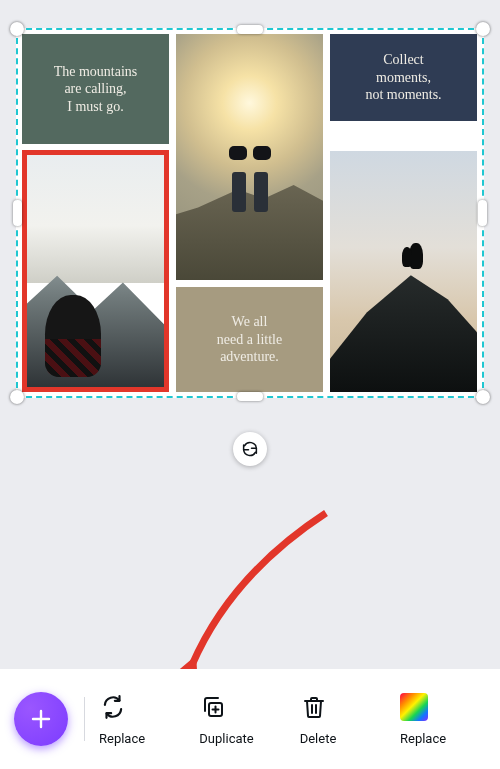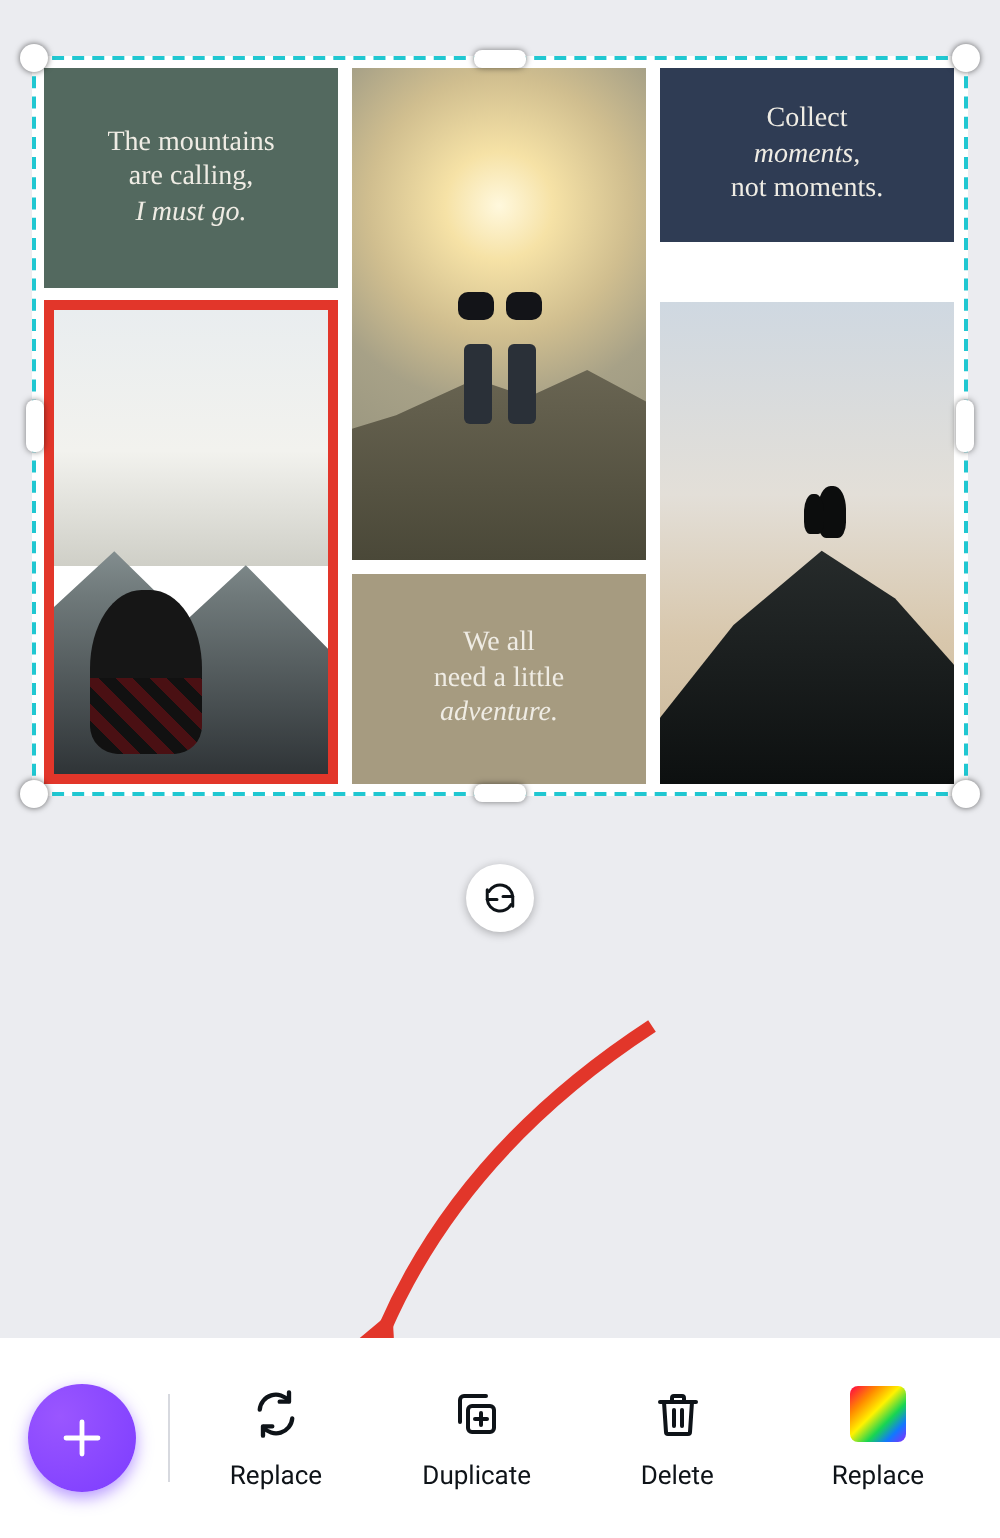--- a/index.html
+++ b/index.html
@@ -59,21 +59,21 @@
       font-size: 14px;
       line-height: 1.25;
       text-align: center;
       display: flex;
       flex-direction: column;
       justify-content: center;
       align-items: center;
       overflow: hidden;
     }
     .cell .line { display: block; }
-    .cell .italic { font-style: italic; }
+    .cell .italic { }
 
     
     .cell.m-text   { top: 0; height: 110px; background: #53695f; }
     .cell.m-photo-sel {
       top: 116px; bottom: 0;
       border: 5px solid #e2362a;
       padding: 0;
     }
     .cell.m-photo-sel .sky {
       position:absolute; left:0; right:0; top:0; height:55%;
@@ -190,21 +190,21 @@
     .vdiv {
       width: 1px; height: 44px; background:#d7d9df; margin: 0 14px 0 16px;
     }
     .tbtns {
       flex: 1;
       display:flex; justify-content:space-between; align-items:center;
       padding-right: 22px;
     }
     .tbtn {
       width: 78px;
-      display:flex; flex-direction:column; align-items:center;
+      display:flex; flex-direction:column; 
       color:#0e1318;
     }
     .tbtn .ico { width: 28px; height: 28px; display:flex; align-items:center; justify-content:center; }
     .tbtn .lbl { margin-top: 10px; font-size: 13px; }
     .swatch {
       width: 28px; height: 28px; border-radius: 4px;
       background: linear-gradient(135deg,#ff0048 0%,#ff8a00 25%,#fff200 45%,#18d552 65%,#1277ff 82%,#8b2bff 100%);
     }
   </style>
 </head>

